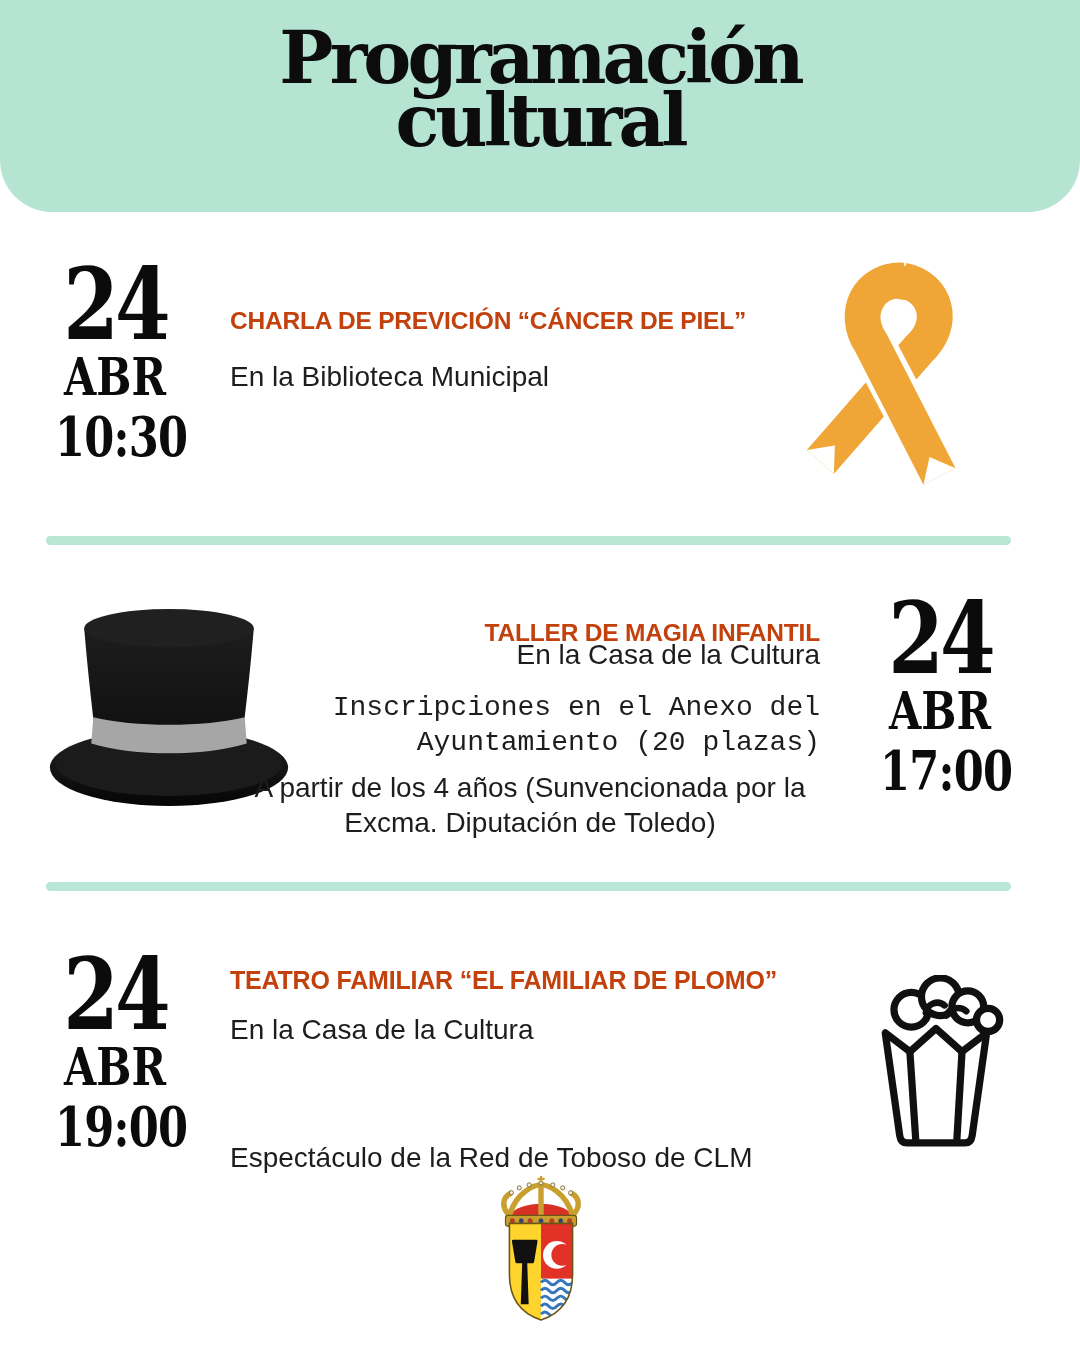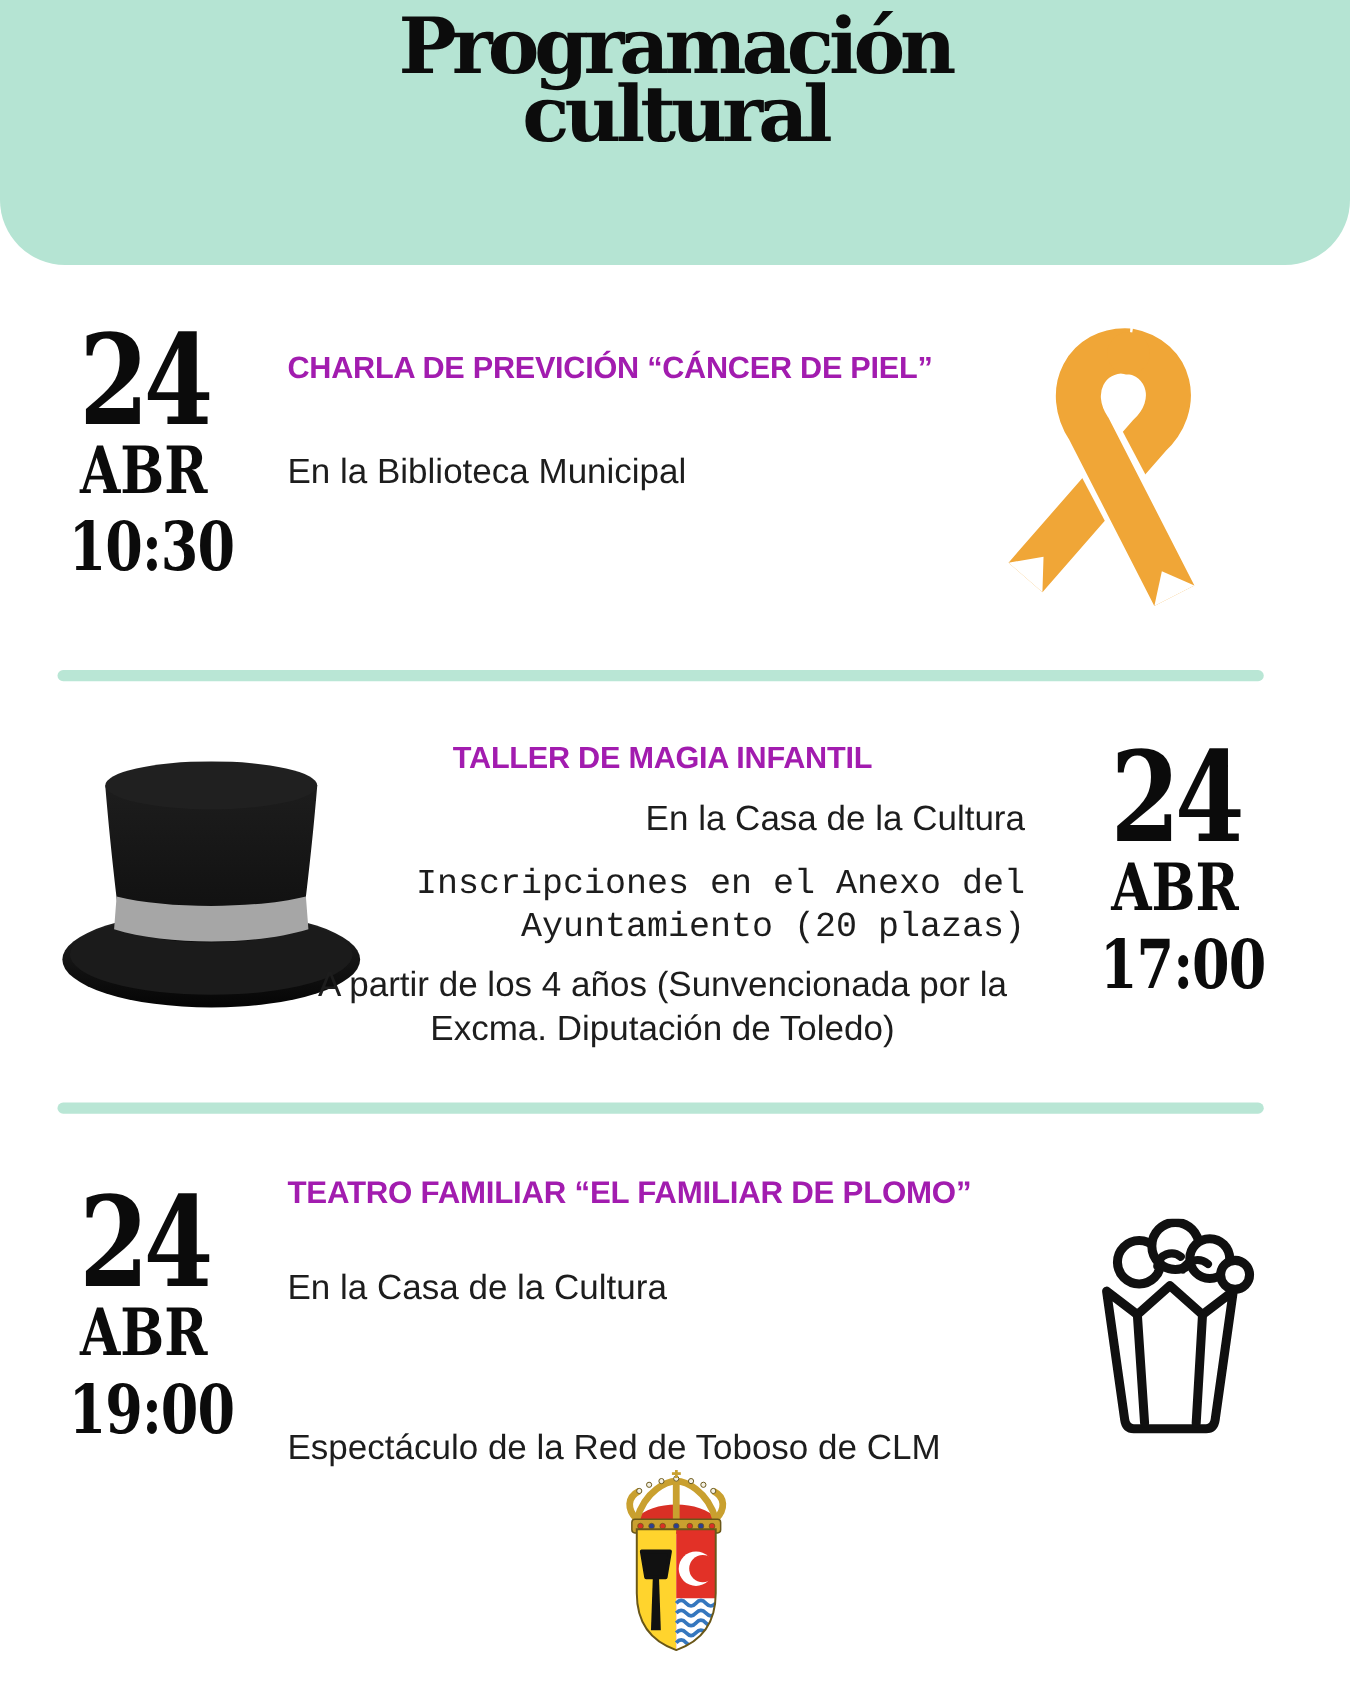--- a/index.html
+++ b/index.html
@@ -8,23 +8,23 @@
     position:relative; width:1080px; height:1350px; margin:0 auto;
     background:#ffffff; overflow:hidden;
     font-family:"Liberation Sans", sans-serif; color:#1c1c1c;
   }
   
   .header {
     position:absolute; top:0; left:0; width:1080px; height:212px;
     background:#b5e4d3; border-radius:0 0 52px 52px;
   }
   .title {
-    padding-top:10px; text-align:center;
+    padding-top:26px; text-align:center;
     font-family:"DejaVu Serif", serif; font-weight:700;
-    font-size:62px; line-height:0.88; letter-spacing:-4px; color:#0c0c0c;
+    font-size:72px; line-height:0.88; letter-spacing:-4px; color:#0c0c0c;
   }
   
   .divider {
     position:absolute; left:46px; width:965px; height:9px;
     background:#b9e6d5; border-radius:5px;
   }
   #divider-1 { top:536px; }
   #divider-2 { top:882px; }
   
   .date {
@@ -34,27 +34,27 @@
   }
   .date .day  { font-size:100px; line-height:0.84; letter-spacing:-5px; }
   .date .mon  { font-size:52px;  line-height:1.0; margin-top:5px; }
   .date .time { font-size:54px;  line-height:1.0; margin-top:7px; letter-spacing:-1px; }
   #date-1 { left:40px;  top:262px; }
   #date-2 { left:865px; top:596px; }
   #date-3 { left:40px;  top:952px; }
   
   .ev-heading {
     position:absolute; font-weight:700; font-size:24.5px;
-    letter-spacing:-0.2px; color:#a21caf; white-space:nowrap;
+    letter-spacing:-0.2px; color:#c2410c; white-space:nowrap;margin-top:26px;
   }
   .ev-body { position:absolute; font-size:28px; line-height:1.26; color:#1d1d1d; }
   #e1-heading { left:230px; top:281px; }
   #e1-loc     { left:230px; top:359px; }
   #e1-det1    { left:230px; top:414px; width:560px; }
-  #e2-heading { left:240px; top:593px; width:580px; text-align:center; }
+  #e2-heading { left:240px; top:593px; width:580px; text-align:right; }
   #e2-loc     { left:240px; top:637px; width:580px; text-align:right; }
   #e2-det1    { left:240px; top:690px; width:580px; text-align:right;font-family:Liberation Mono, monospace; }
   #e2-det2    { left:240px; top:770px; width:580px; text-align:center; }
   #e3-heading { left:230px; top:934px; width:552px; white-space:normal;
                 font-size:25px; line-height:1.62; text-align:justify; }
   #e3-loc     { left:230px; top:1012px; }
   #e3-det1    { left:230px; top:1058px; width:552px; text-align:justify; }
   #e3-det2    { left:230px; top:1140px; }
   
   .icon { position:absolute; }

